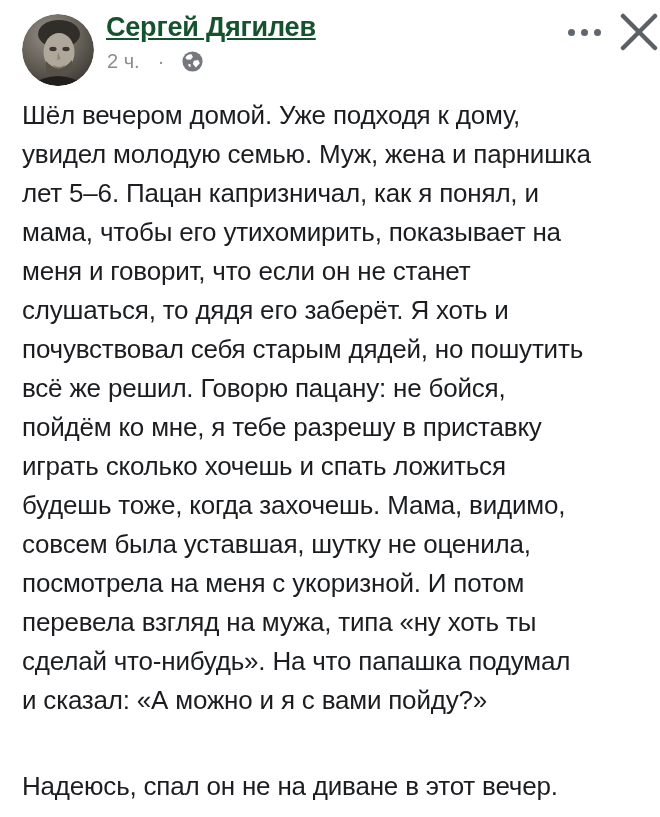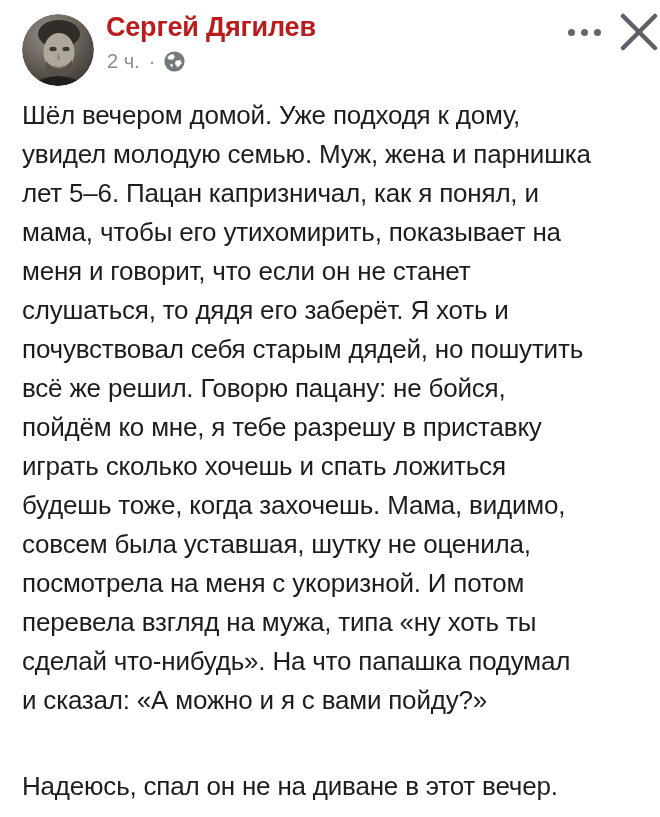--- a/index.html
+++ b/index.html
@@ -29,29 +29,30 @@
     overflow: hidden;
     cursor: pointer;
   }
   .avatar svg { display: block; width: 72px; height: 72px; }
   .author-name {
     position: absolute;
     left: 106px; top: 12px;
     font-size: 27px;
     font-weight: 600;
     letter-spacing: -0.2px;
-    color: #b91c1c;
+    color: #14532d;
     cursor: pointer;
     white-space: nowrap;
+    text-decoration: underline;
   }
   .meta-row {
     position: absolute;
     left: 107px; top: 50px;
     display: flex; align-items: center;
-    gap: 9px;
+    gap: 18px;
     color: #8a8d91;
     font-size: 20px;
   }
   .meta-row .sep { font-size: 20px; color: #8a8d91; }
   .globe { width: 21px; height: 21px; display: inline-block; }
   .globe svg { display: block; width: 21px; height: 21px; }
 
   .more-btn {
     position: absolute;
     left: 562px; top: 20px;

